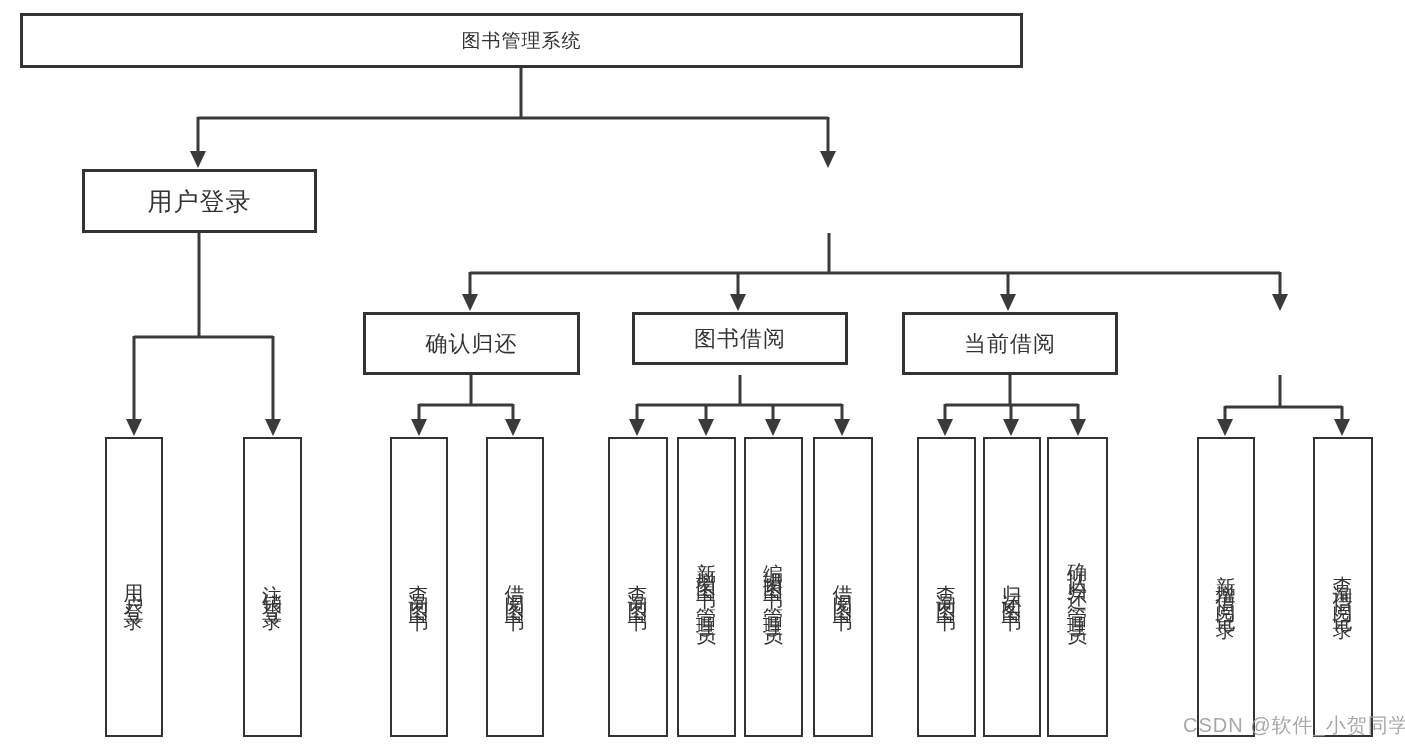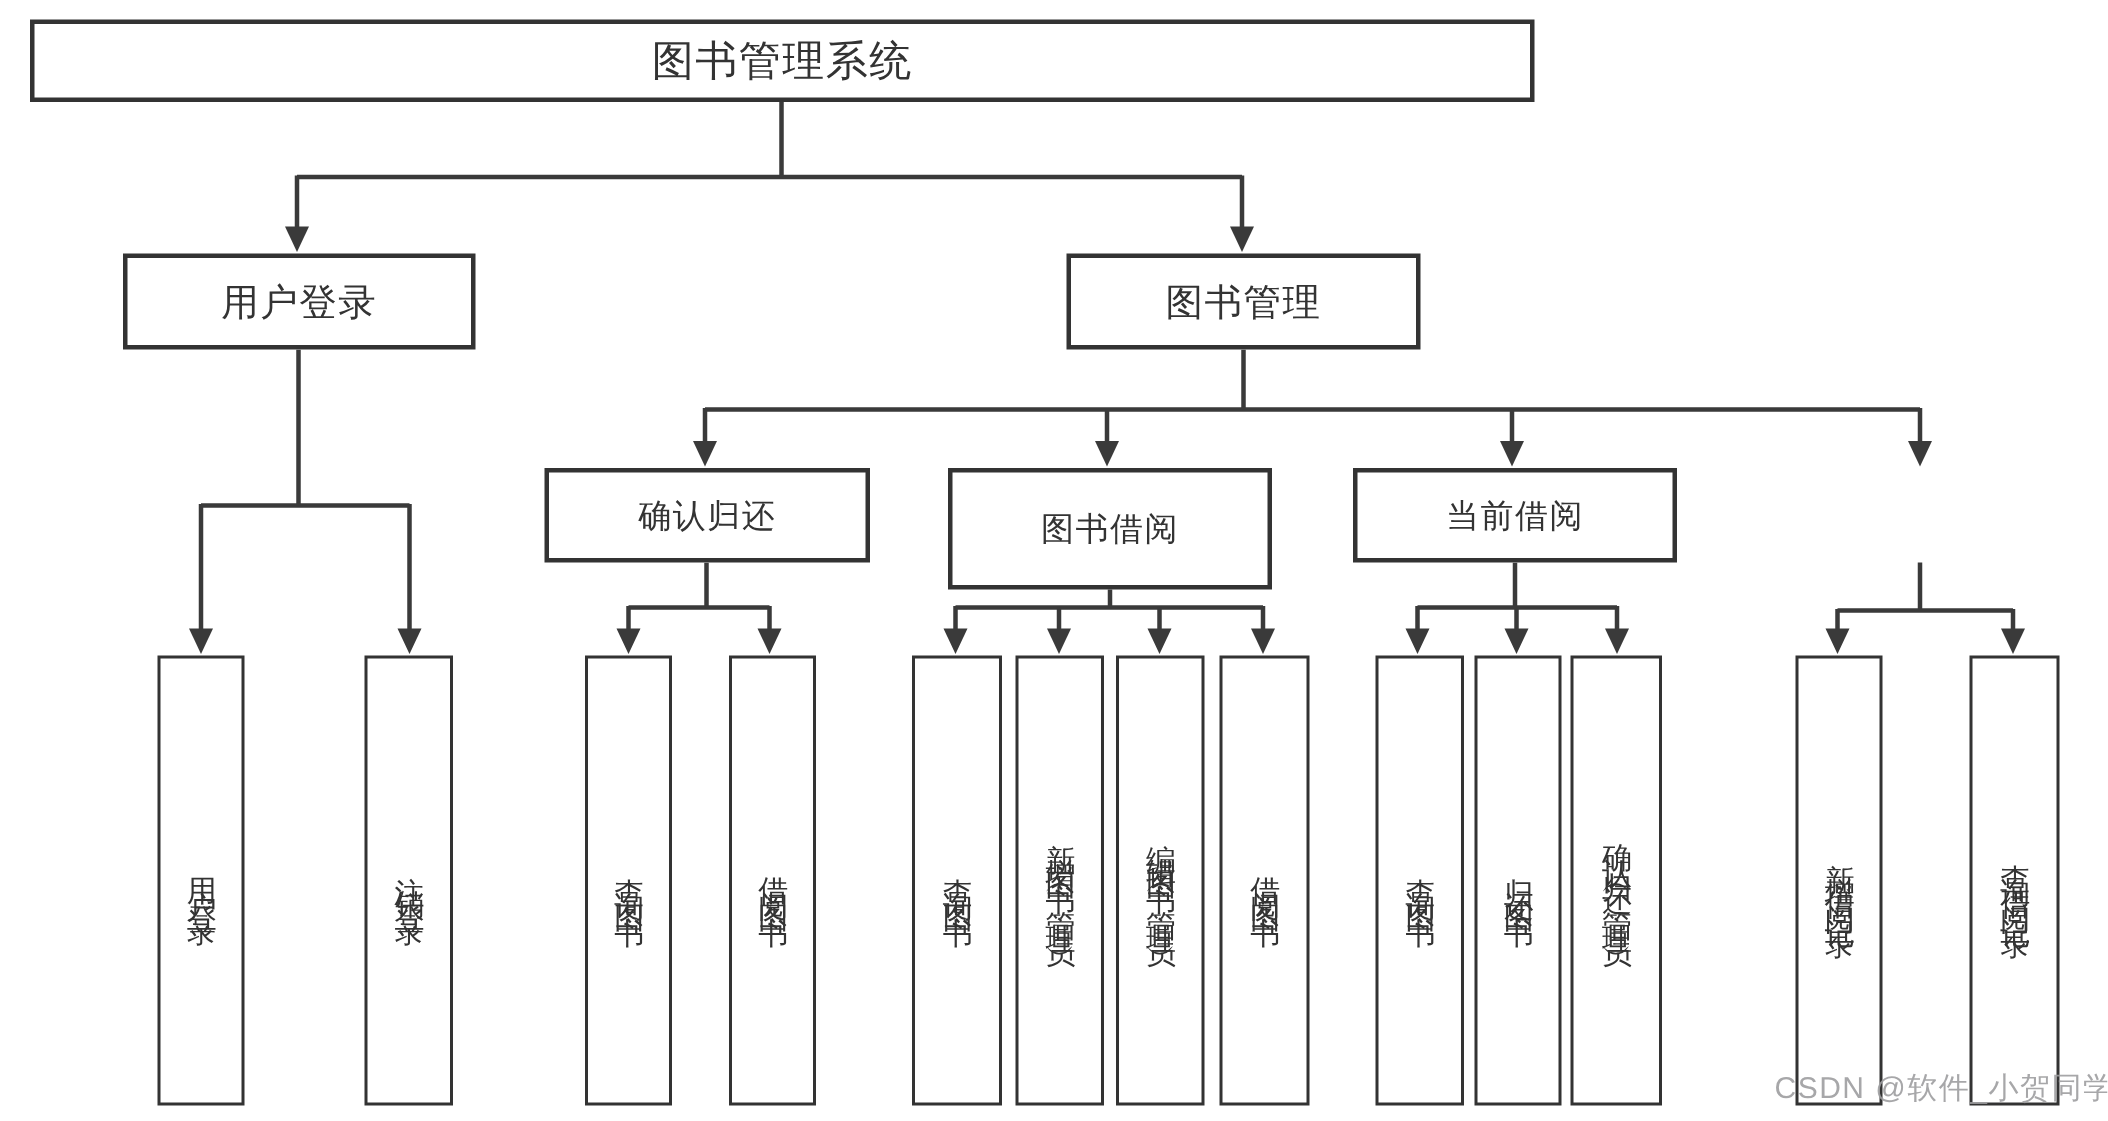--- a/index.html
+++ b/index.html
@@ -43,21 +43,21 @@
     box-sizing: border-box;
     background: var(--box-fill);
     border: 3px solid var(--box-border);
     display: flex;
     align-items: center;
     justify-content: center;
     color: var(--text);
     letter-spacing: 1px;
     white-space: nowrap;
   }
-  .hbox.root  { font-size: 28px; }
+  .hbox.root  { font-size: 19px; }
   .hbox.lvl2  { font-size: 25px; }
   .hbox.lvl3  { font-size: 22px; }
   .vbox {
     position: absolute;
     box-sizing: border-box;
     top: 437px;
     height: 300px;
     background: var(--box-fill);
     border: 2px solid var(--box-border);
     display: flex;
@@ -117,24 +117,23 @@
       <polygon points="1003,419 1019,419 1011,436"></polygon>
       <polygon points="1070,419 1086,419 1078,436"></polygon>
       <polygon points="1217,419 1233,419 1225,436"></polygon>
       <polygon points="1334,419 1350,419 1342,436"></polygon>
     </g>
   </svg>
 
   <div class="hbox root" style="left:20px; top:13px; width:1003px; height:55px;">图书管理系统</div>
 
   <div class="hbox lvl2" style="left:82px; top:169px; width:235px; height:64px;">用户登录</div>
-  <div class="hbox lvl2" style="left:711px; top:169px; width:236px; height:64px;">图书管理</div>
 
   <div class="hbox lvl3" style="left:363px; top:312px; width:217px; height:63px;">确认归还</div>
-  <div class="hbox lvl3" style="left:632px; top:312px; width:216px; height:81px;text-align:center;">图书借阅</div>
+  <div class="hbox lvl3" style="left:632px; top:312px; width:216px; height:53px;text-align:center;">图书借阅</div>
   <div class="hbox lvl3" style="left:902px; top:312px; width:216px; height:63px;">当前借阅</div>
 
   <div class="vbox" style="left:105px; width:58px;">
     <span>用户登录</span>
   </div>
   <div class="vbox" style="left:243px; width:59px;">
     <span>注销登录</span>
   </div>
 
   <div class="vbox" style="left:390px; width:58px;">

